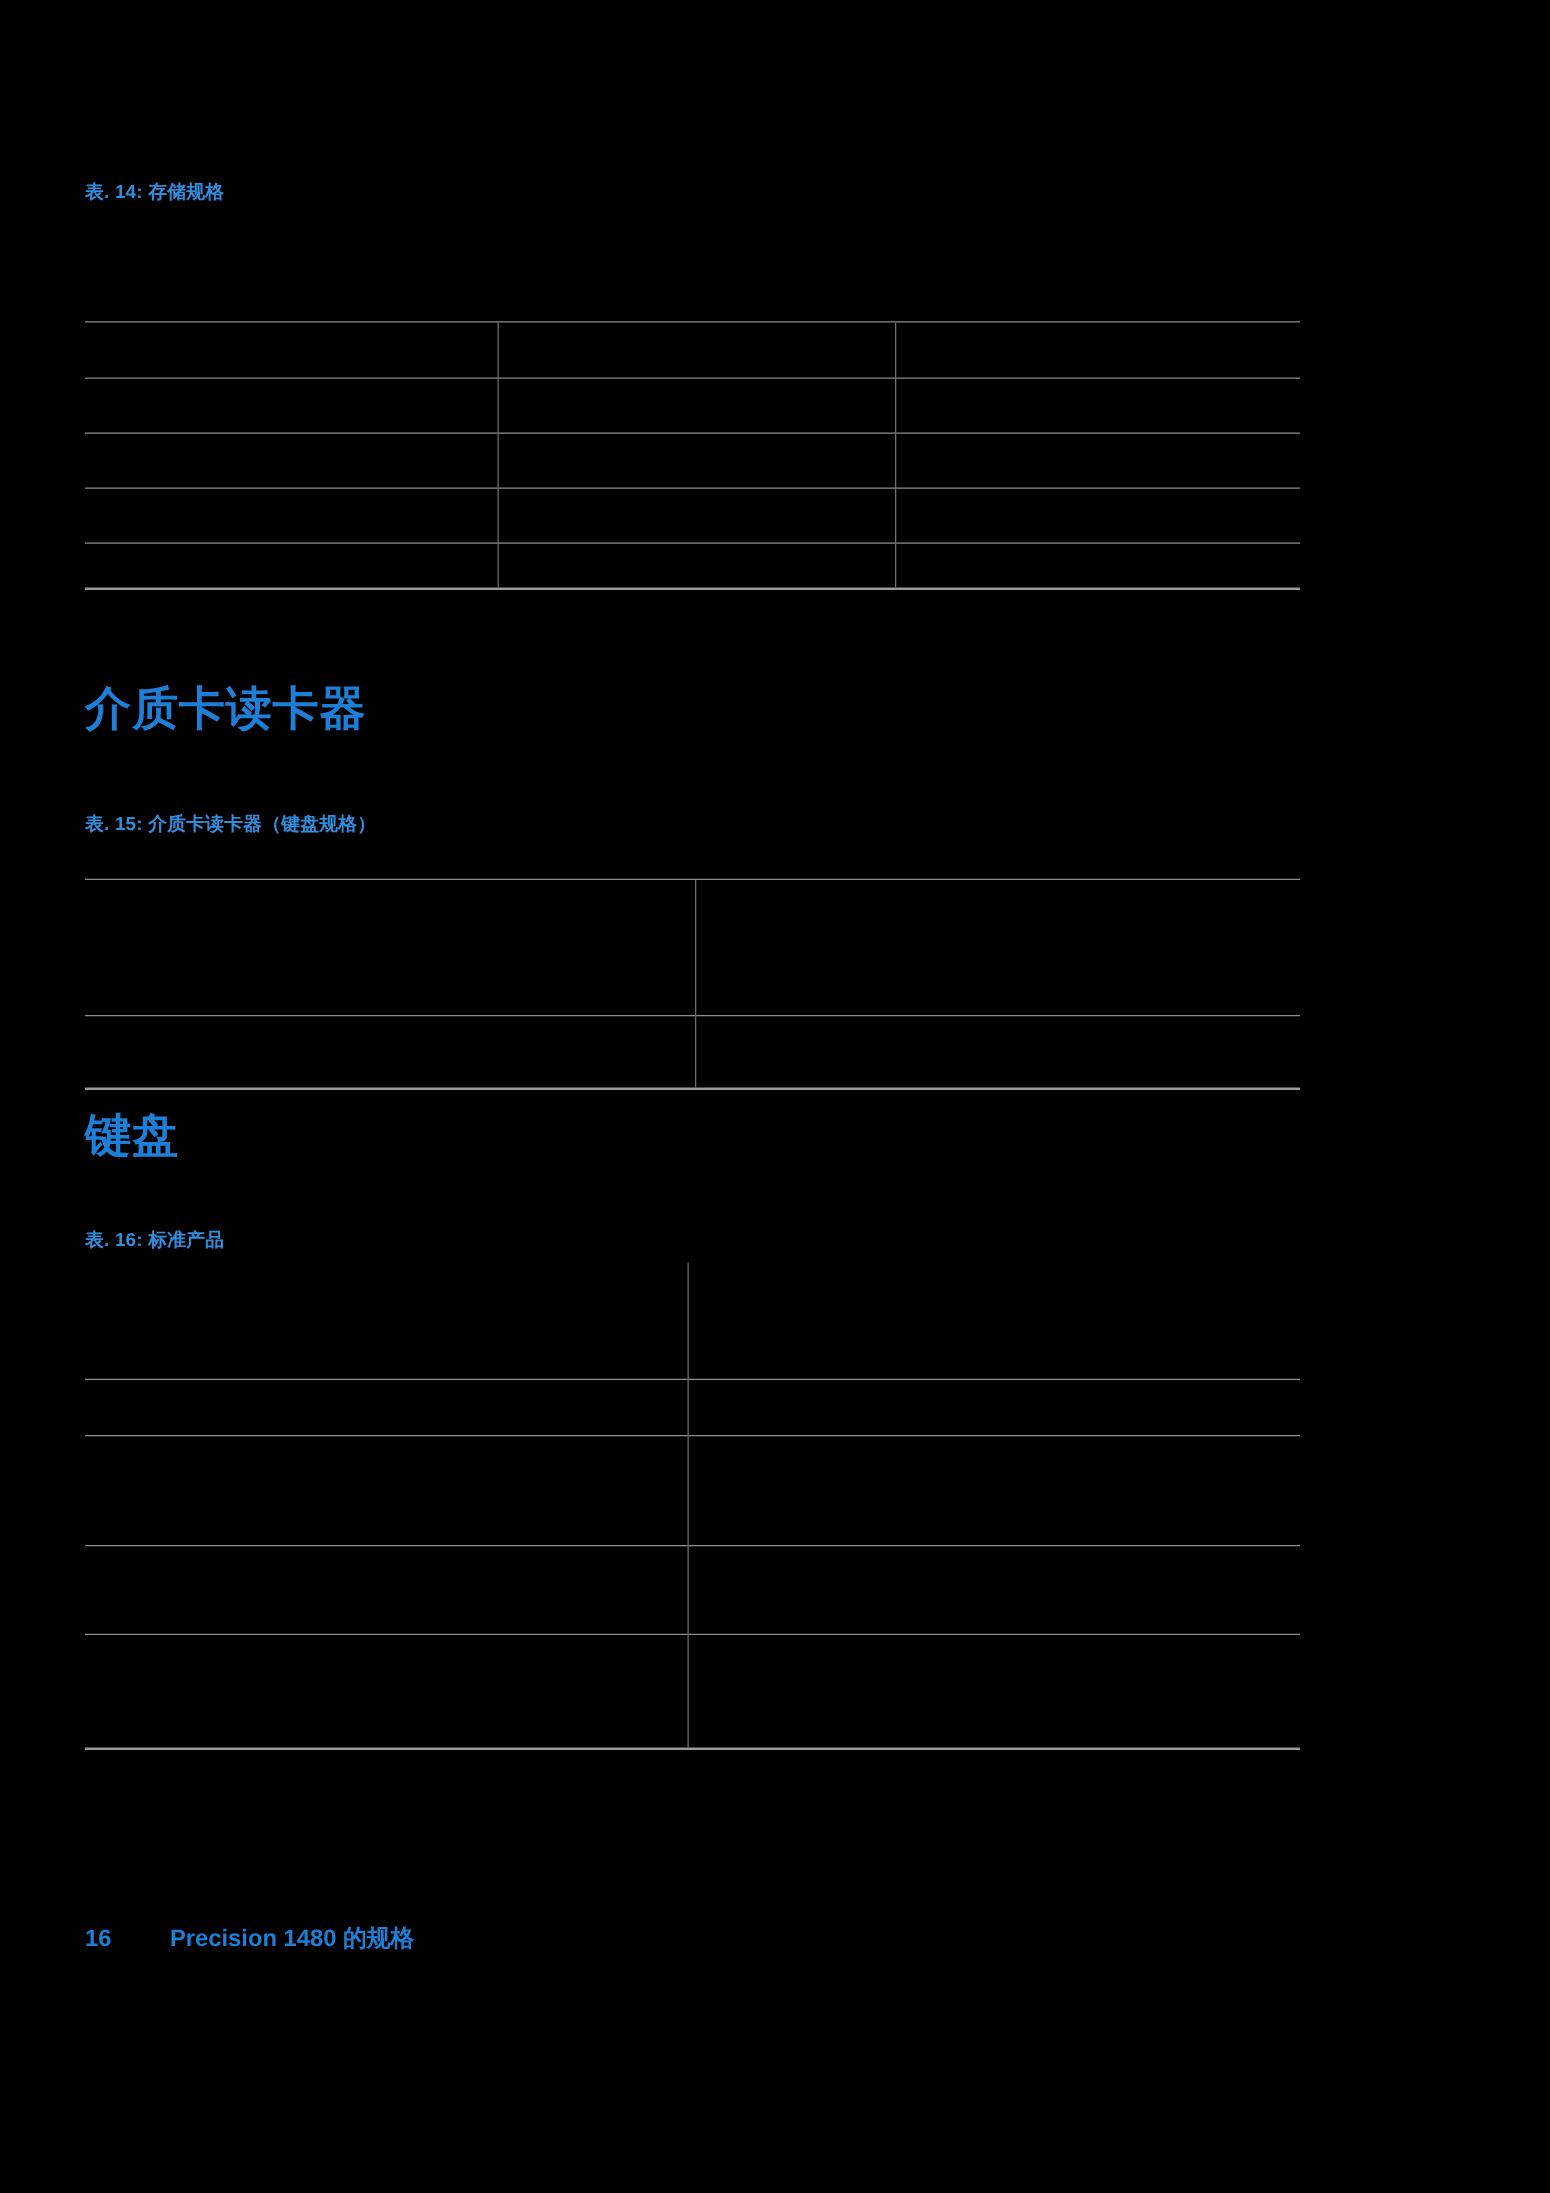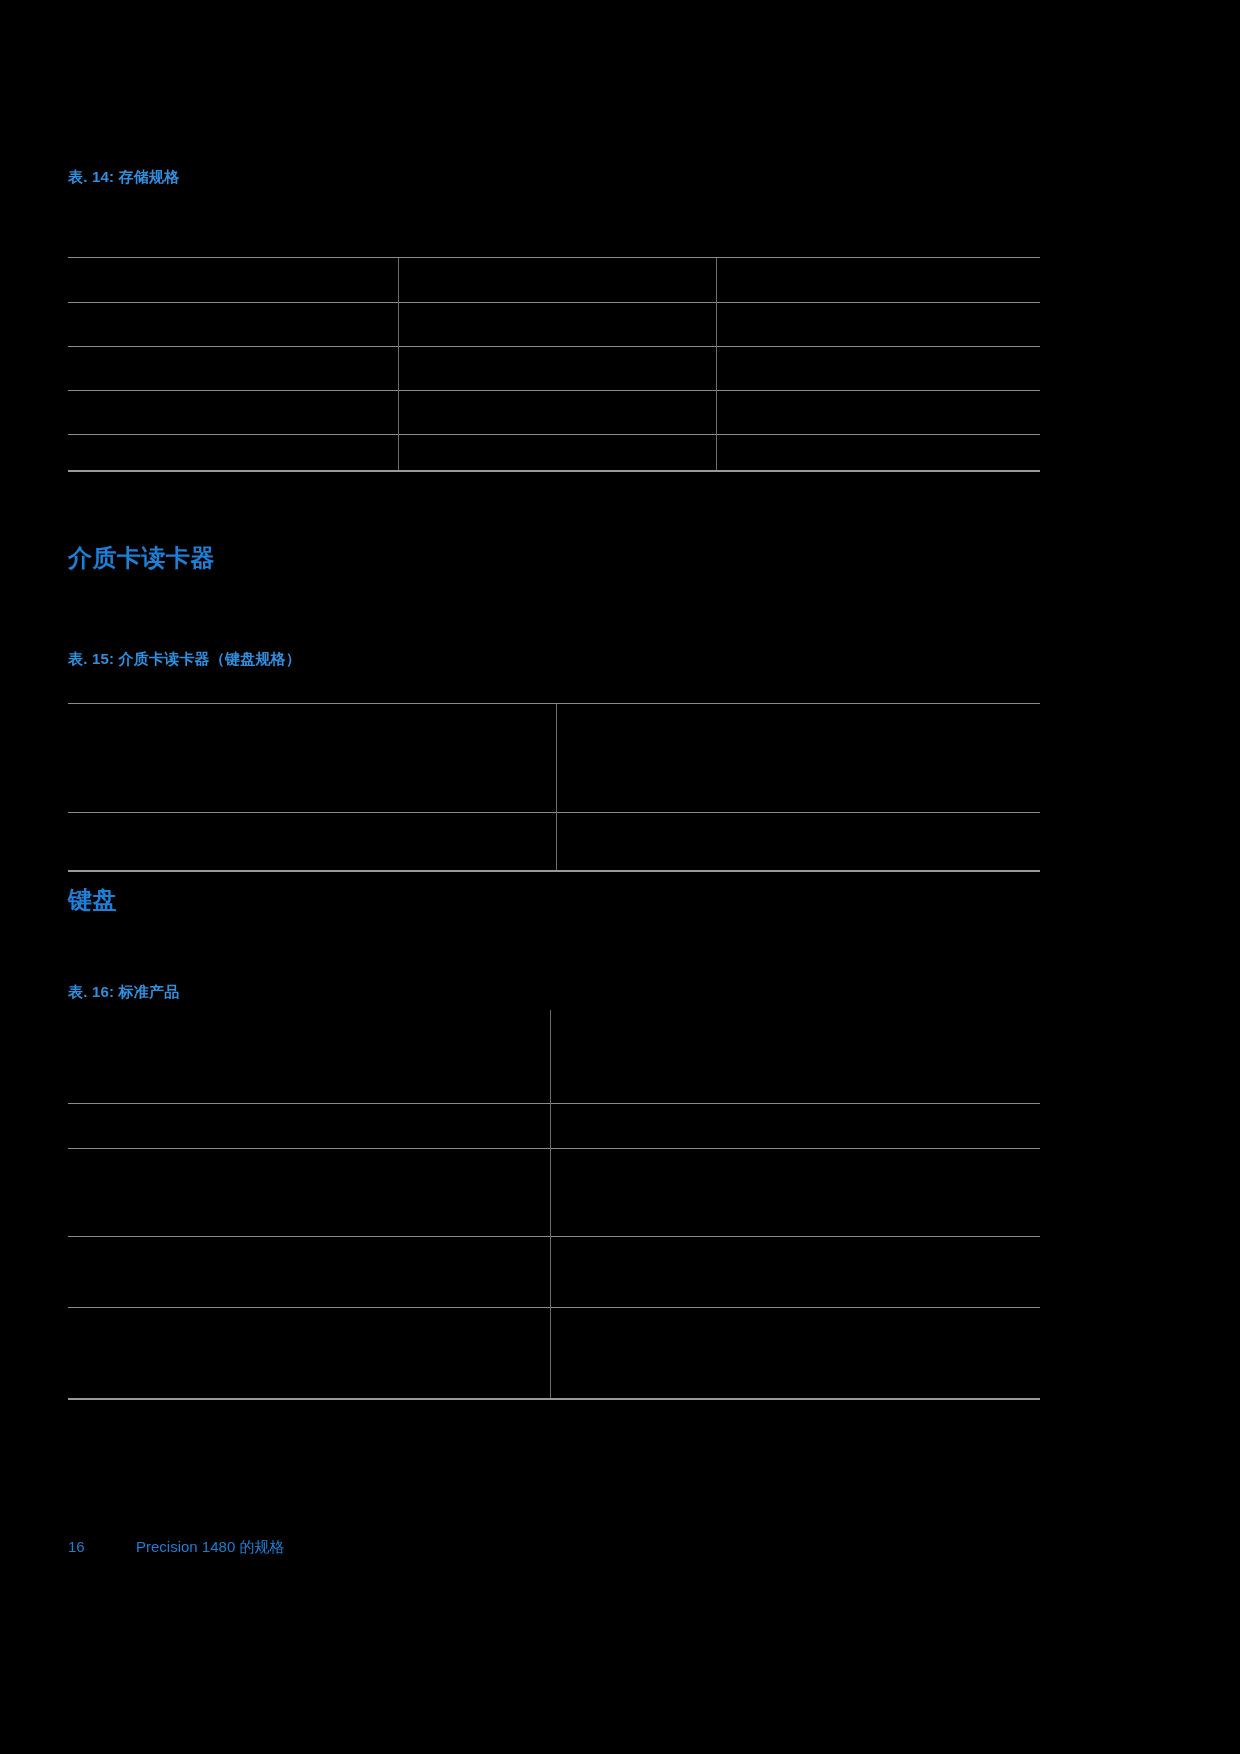--- a/index.html
+++ b/index.html
@@ -26,21 +26,21 @@
   .caption {
     color: #2f8ede;
     font-size: 15px;
     font-weight: bold;
     letter-spacing: 0.2px;
     white-space: nowrap;
   }
 
   .heading {
     color: #1d7fd6;
-    font-size: 24px;
+    font-size: 37px;
     font-weight: bold;
     letter-spacing: 0.5px;
     white-space: nowrap;
   }
 
   .rule {
     position: absolute;
     background: #8c8c8c;
     height: 1px;
   }
@@ -64,22 +64,22 @@
   }
 
   
   .footer {
     position: absolute;
     left: 68px;
     top: 1538px;
     display: flex;
     align-items: baseline;
     gap: 0;
-    font-size: 15px;
-    font-weight: normal;
+    font-size: 19px;
+    font-weight: bold;
   }
   .footer .pagenum {
     color: #1d7fd6;
     width: 68px;
   }
   .footer .ftext {
     color: #1d7fd6;
   }
 
   
@@ -88,21 +88,21 @@
     background: #000000;
   }
 </style>
 </head>
 <body>
 
 <div class="page">
 
   <div class="panel" style="left:68px; top:118px; width:972px; height:370px;"></div>
 
-  <div class="caption" style="position:absolute; left:68px; top:168px;">表. 14: 存储规格</div>
+  <div class="caption" style="position:absolute; left:68px; top:144px;">表. 14: 存储规格</div>
 
   <div class="rule" style="left:68px; top:257px; width:972px;"></div>
   <div class="rule" style="left:68px; top:302px; width:972px;"></div>
   <div class="rule" style="left:68px; top:346px; width:972px;"></div>
   <div class="rule" style="left:68px; top:390px; width:972px;"></div>
   <div class="rule" style="left:68px; top:434px; width:972px;"></div>
   <div class="rule thick" style="left:68px; top:470px; width:972px;"></div>
 
   <div class="vsep" style="left:398px; top:258px; height:212px;"></div>
   <div class="vsep" style="left:716px; top:258px; height:212px;"></div>

